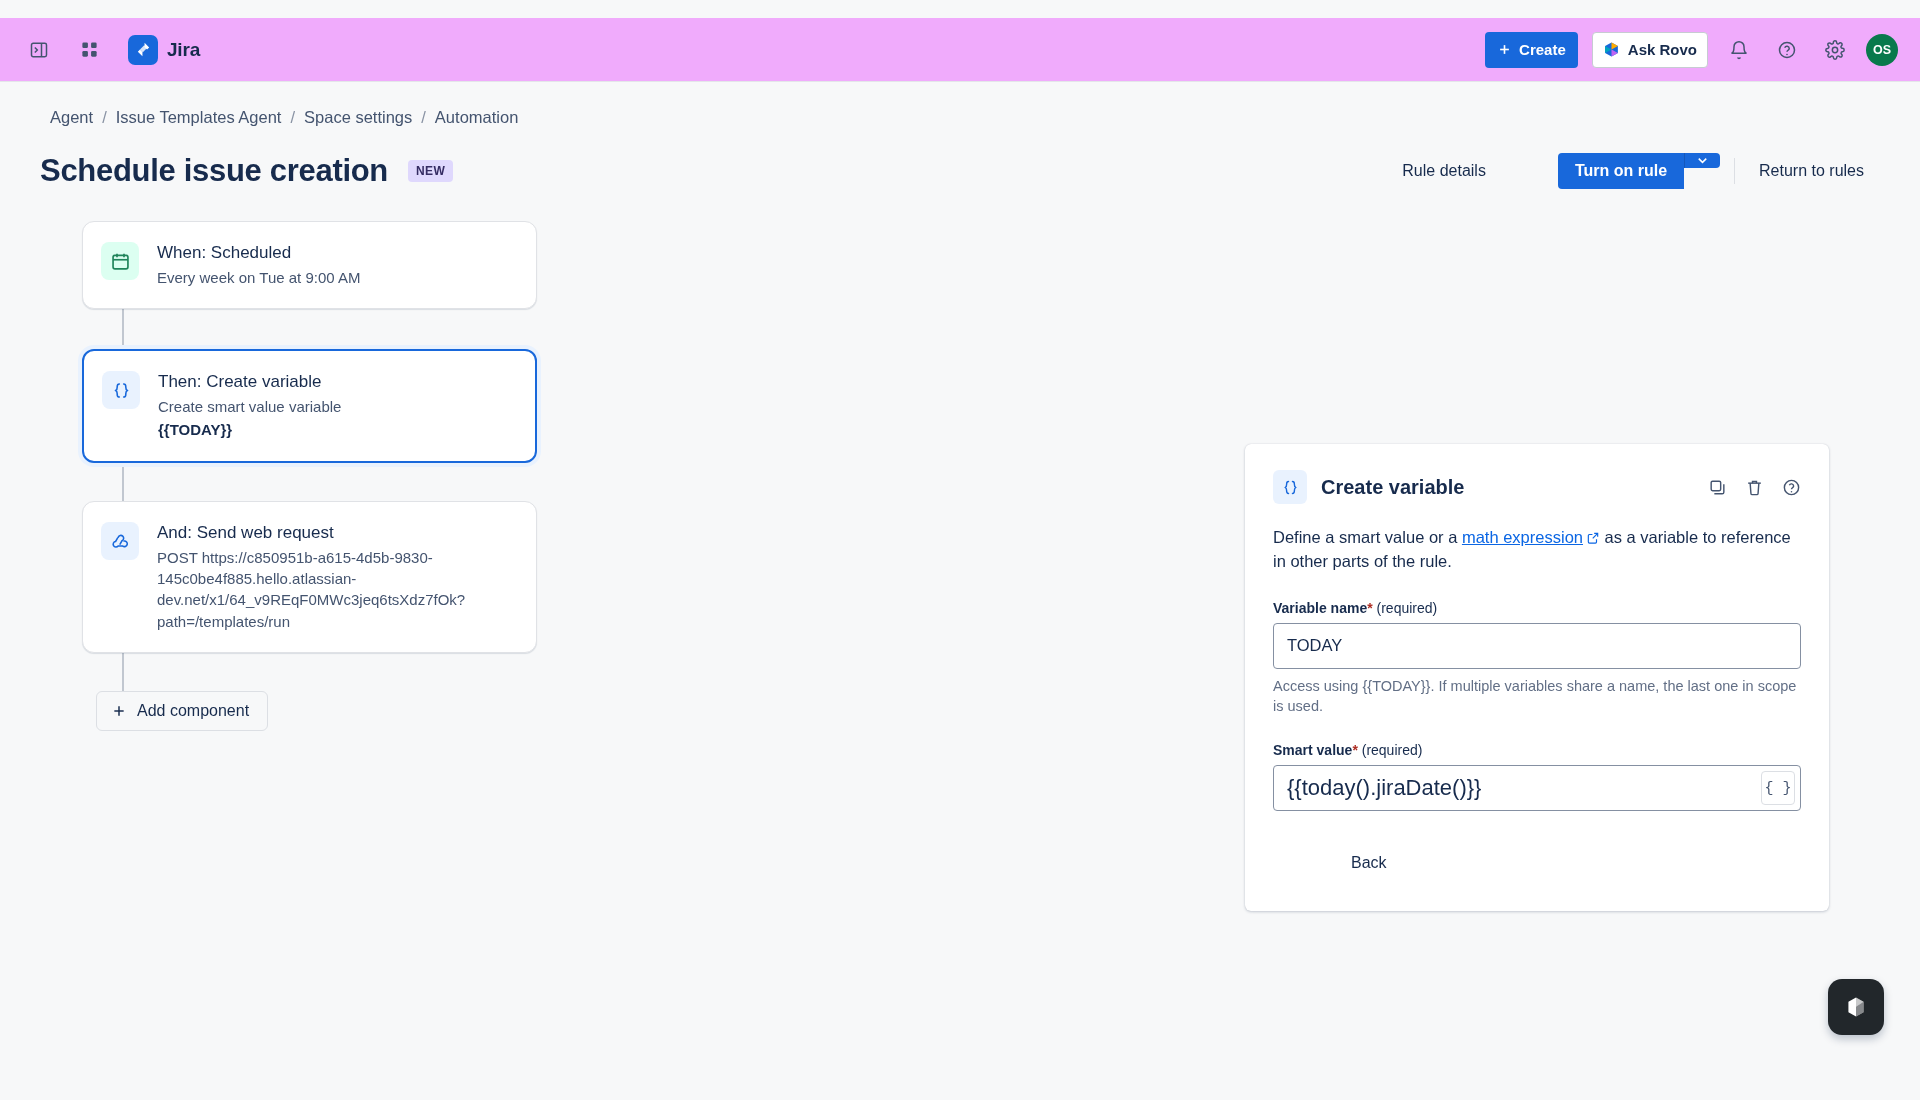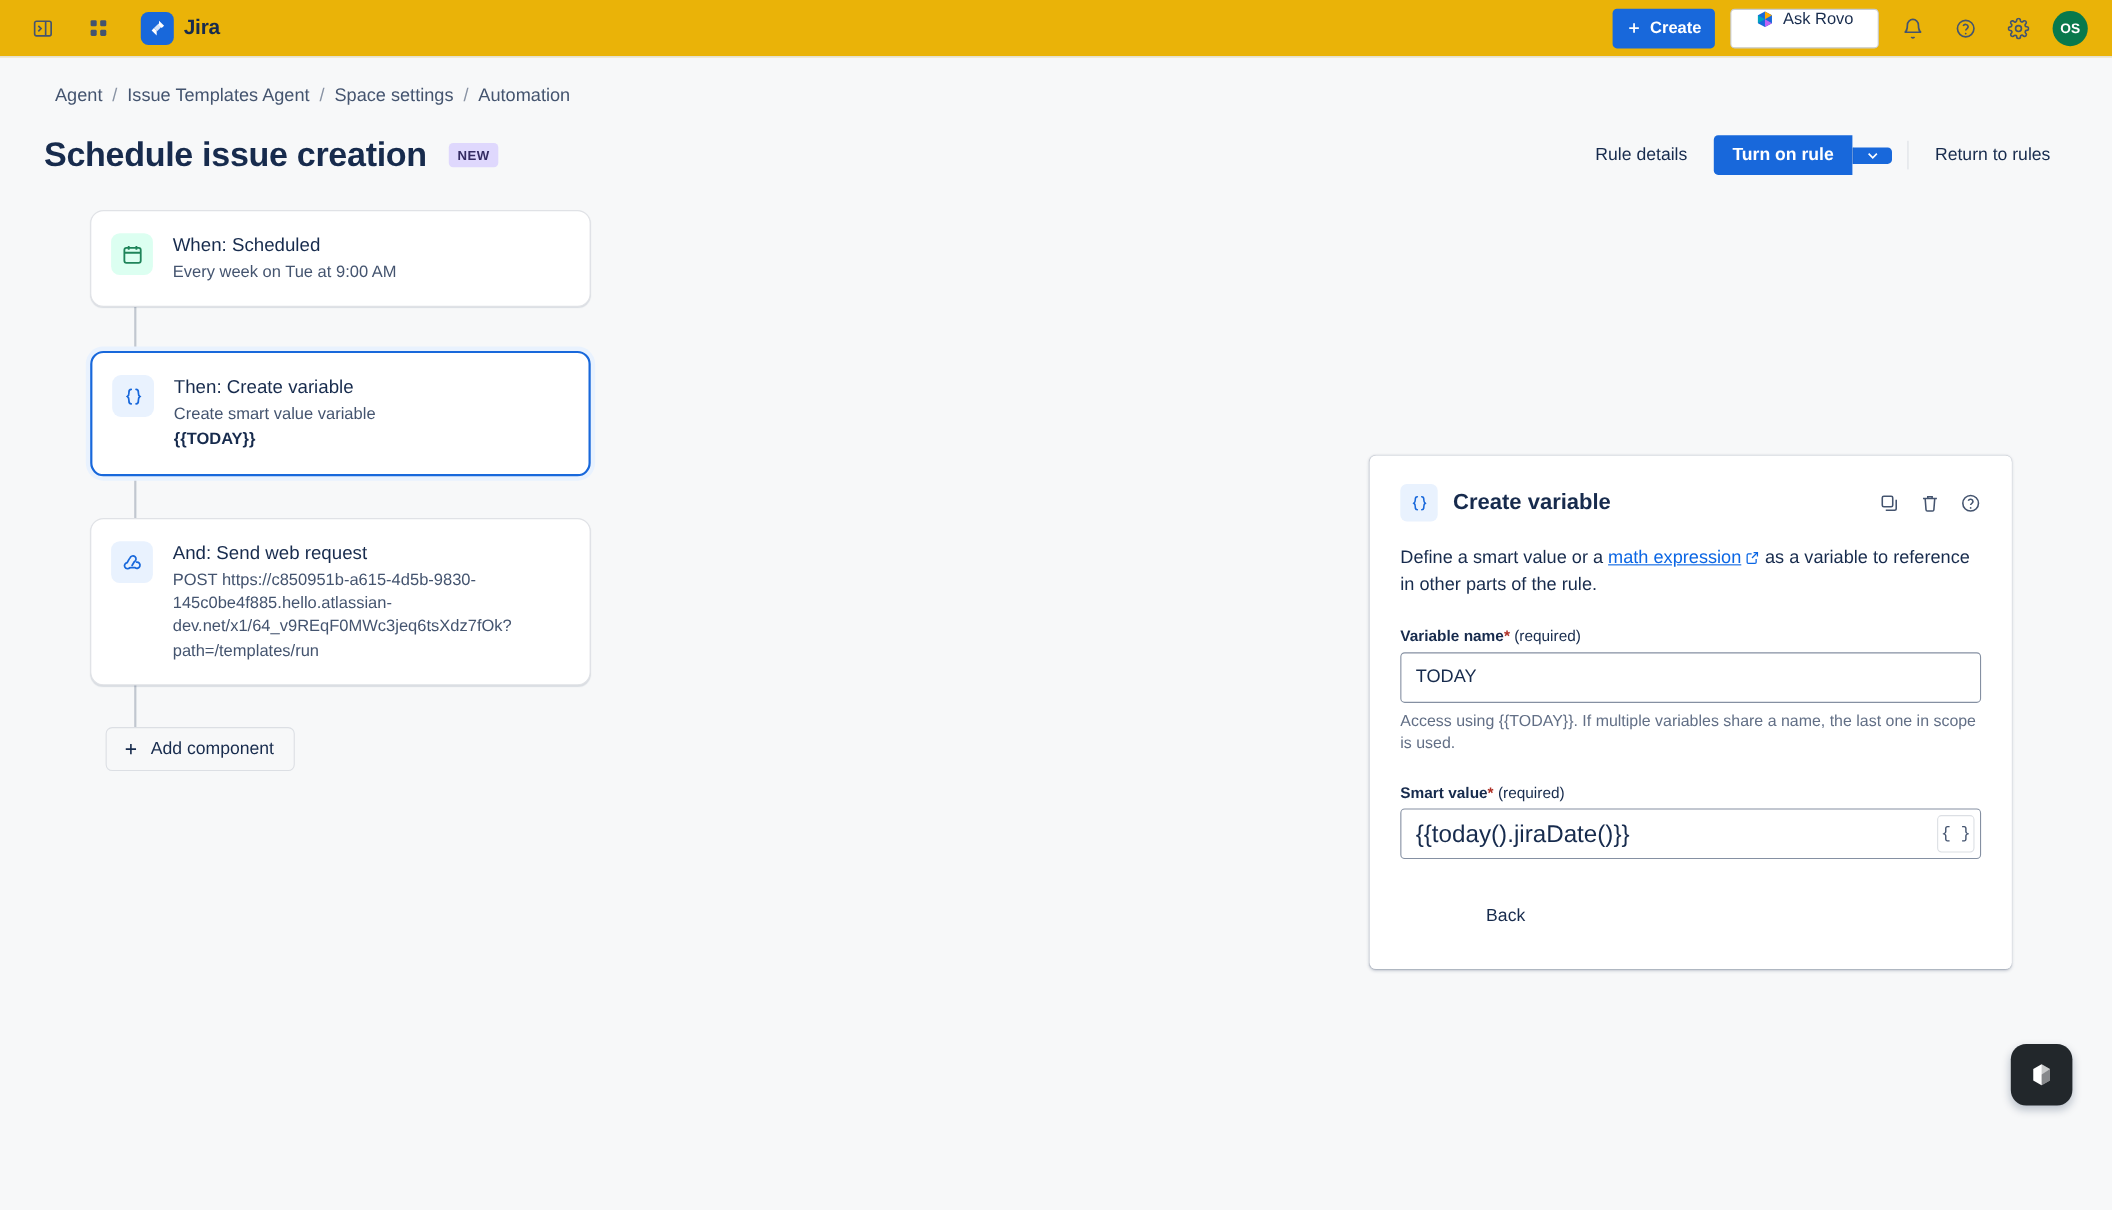--- a/index.html
+++ b/index.html
@@ -6,26 +6,27 @@
   html, body {
     width: 1920px; height: 1100px;
     font-family: "Liberation Sans", sans-serif;
     background: #F7F8F9;
     color: #172B4D;
     overflow: hidden;
   }
 
   
   .topbar {
-    height: 52px; width: 100%;
-    background: #eab308;
+    height: 64px; width: 100%;
+    background: #f0abfc;
     border-bottom: 1px solid #E4E6EA;
     display: flex; align-items: center;
     padding: 0 22px;
     position: relative;
+    margin-top: 18px;
   }
   .topbar-left { display: flex; align-items: center; gap: 16px; }
   .icon-btn {
     width: 34px; height: 34px;
     display: flex; align-items: center; justify-content: center;
     border-radius: 4px; cursor: pointer; color: #44546F;
   }
   .jira-logo-wrap { display: flex; align-items: center; gap: 9px; margin-left: 6px; }
   .jira-mark {
     width: 30px; height: 30px; border-radius: 7px;
@@ -56,22 +57,22 @@
   .create-btn {
     height: 36px; background: #1868DB; color: #fff;
     border: none; border-radius: 4px;
     font-size: 15px; font-weight: 600;
     padding: 0 12px 0 12px;
     display: flex; align-items: center; gap: 7px;
     cursor: pointer; font-family: "Liberation Sans", sans-serif;
   }
   .rovo-btn {
     height: 36px; border: 1px solid #C7CBD2; border-radius: 4px;
-    background: #fff; display: flex; align-items: flex-start; gap: 8px;
-    padding: 0 22px; font-size: 15px; font-weight: 400; color: #172B4D;
+    background: #fff; display: flex; align-items: center; gap: 8px;
+    padding: 0 10px; font-size: 15px; font-weight: 700; color: #172B4D;
     cursor: pointer;
   }
   .avatar {
     width: 32px; height: 32px; border-radius: 50%;
     background: #09794C; color: #fff;
     display: flex; align-items: center; justify-content: center;
     font-size: 12.5px; font-weight: 600; cursor: pointer;
   }
 
   
@@ -95,21 +96,21 @@
   }
   .header-actions {
     margin-left: auto; display: flex; align-items: center; gap: 14px;
   }
   .subtle-btn {
     background: transparent; border: none; cursor: pointer;
     font-size: 16px; color: #172B4D; font-weight: 400;
     padding: 7px 10px; border-radius: 4px;
     font-family: "Liberation Sans", sans-serif;
   }
-  .split-btn { display: flex; align-items: center; }
+  .split-btn { display: flex; align-items: flex-start; margin-left: 48px; }
   .split-main {
     background: #1868DB; color: #fff; border: none; cursor: pointer;
     font-size: 16px; font-weight: 600; padding: 9px 17px;
     border-radius: 4px 0 0 4px; font-family: "Liberation Sans", sans-serif;
   }
   .split-arrow {
     background: #1868DB; color: #fff; border: none; cursor: pointer;
     width: 36px; border-radius: 0 4px 4px 0;
     border-left: 1px solid #1558BC;
     display: flex; align-items: center; justify-content: center;

